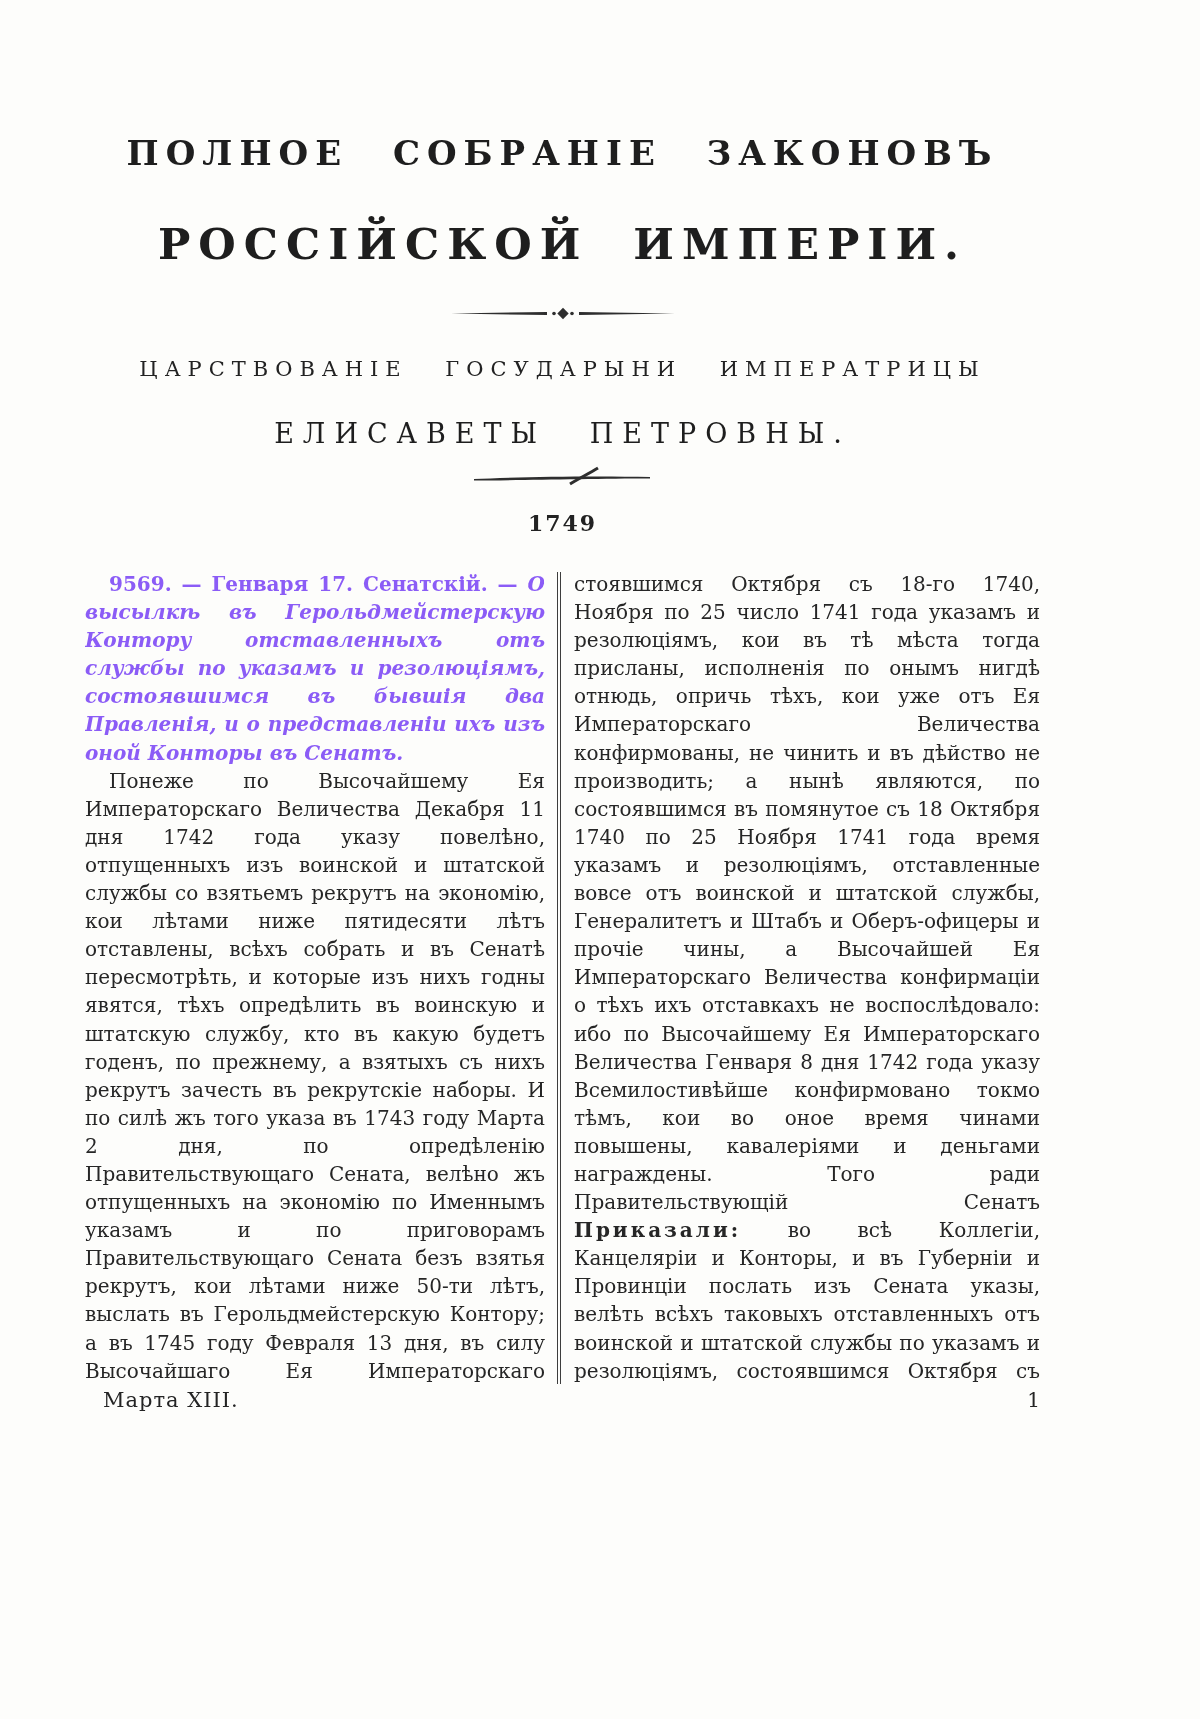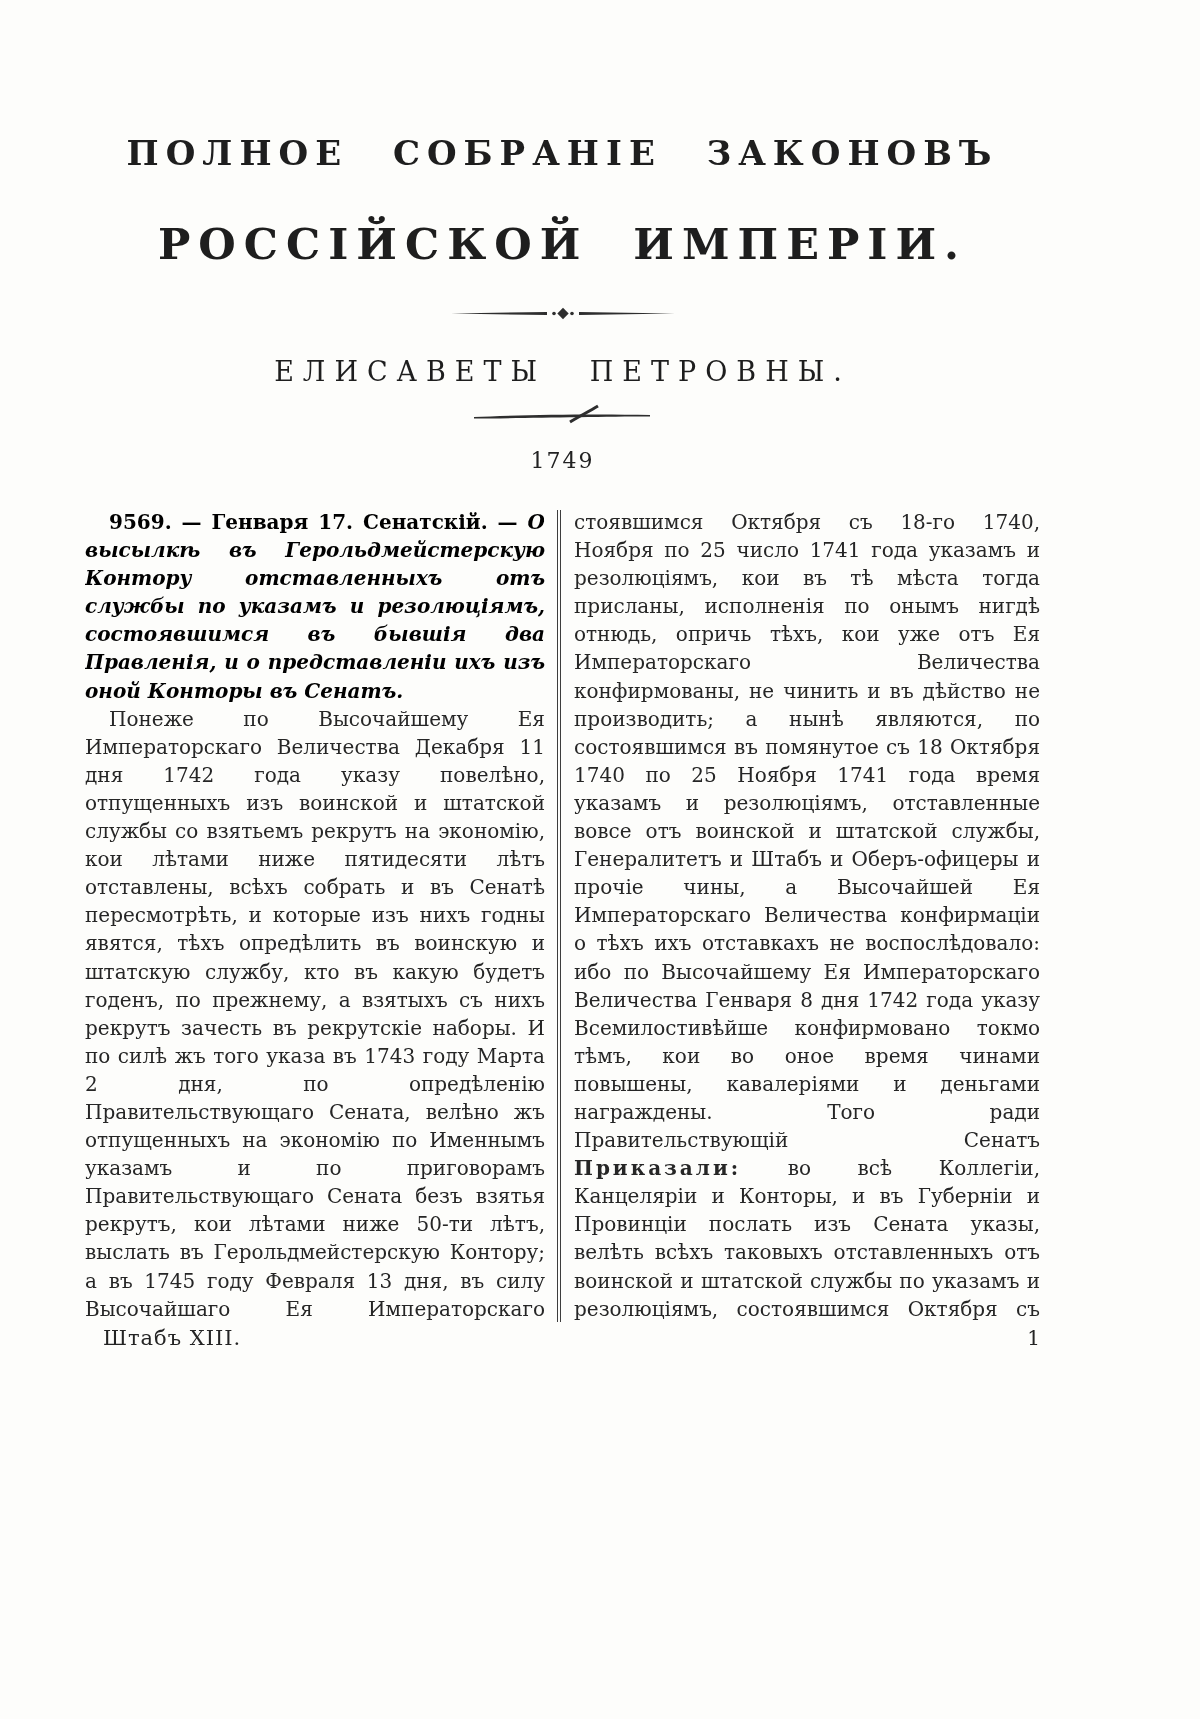--- a/index.html
+++ b/index.html
@@ -59,21 +59,21 @@
     word-spacing: 26px;
     color: #1e1e1e;
     white-space: nowrap;
   }
   .flourish-wrap { margin: 0 0 24px 0; line-height: 0; }
   .year {
     margin: 0 0 34px 0;
     font-size: 22px;
     line-height: 26px;
     letter-spacing: 2px;
-    font-weight: normal;
+    font-weight: bold;
     color: #222;
   }
   .columns {
     display: flex;
     height: 814px;
     overflow: hidden;
     align-items: stretch;
   }
   .col-left { width: 460px; flex: 0 0 460px; }
   .col-right { flex: 1 1 auto; }
@@ -88,21 +88,21 @@
   .body-text, .law-heading {
     margin: 0;
     font-size: 20px;
     line-height: 28.1px;
     text-align: justify;
     color: #262626;
   }
   .law-heading {
     font-weight: bold;
     text-indent: 24px;
-    color: #000000;
+    color: #8b5cf6;
   }
   .law-heading em { font-style: italic; }
   .indent { text-indent: 24px; }
   .spaced { letter-spacing: 3px; font-weight: bold; }
   .footer {
     display: flex;
     justify-content: space-between;
     align-items: baseline;
     padding-left: 18px;
     margin-top: 4px;
@@ -124,20 +124,21 @@
     <div class="rule-wrap">
       <svg width="224" height="14" viewBox="0 0 224 14">
         <polygon points="0,7.5 96,6 96,9" fill="#2e2e2e"></polygon>
         <polygon points="224,7.5 128,6 128,9" fill="#2e2e2e"></polygon>
         <circle cx="103" cy="7.5" r="1.8" fill="#2e2e2e"></circle>
         <rect x="108" y="3.5" width="8" height="8" transform="rotate(45 112 7.5)" fill="#2e2e2e"></rect>
         <circle cx="121" cy="7.5" r="1.8" fill="#2e2e2e"></circle>
       </svg>
     </div>
 
+    <div class="reign1">ЦАРСТВОВАНІЕ ГОСУДАРЫНИ ИМПЕРАТРИЦЫ</div>
     <div class="reign2">ЕЛИСАВЕТЫ ПЕТРОВНЫ.</div>
 
     <div class="flourish-wrap">
       <svg width="178" height="20" viewBox="0 0 178 20">
         <path d="M0,13 C40,11 120,9.5 176,11 L176,12.5 C120,12.5 40,14.5 0,14.5 Z" fill="#2e2e2e"></path>
         <path d="M124,2 C114,8 104,13 96,18" stroke="#2e2e2e" stroke-width="3" fill="none"></path>
       </svg>
     </div>
 
     <div class="year">1749</div>
@@ -152,17 +153,17 @@
 
     <div class="col-rule"></div>
 
     <section class="col-right">
       <p class="body-text"><span>стоявшимся Октября съ 18-го 1740, Ноября по 25 число 1741 года указамъ и резолюціямъ, кои въ тѣ мѣста тогда присланы, исполненія по онымъ нигдѣ отнюдь, опричь тѣхъ, кои уже отъ Ея Императорскаго Величества конфирмованы, не чинить и въ дѣйство не производить; а нынѣ являются, по состоявшимся въ помянутое съ 18 Октября 1740 по 25 Ноября 1741 года время указамъ и резолюціямъ, отставленные вовсе отъ воинской и штатской службы, Генералитетъ и Штабъ и Оберъ-офицеры и прочіе чины, а Высочайшей Ея Императорскаго Величества конфирмаціи о тѣхъ ихъ отставкахъ не воспослѣдовало: ибо по Высочайшему Ея Императорскаго Величества Генваря 8 дня 1742 года указу Всемилостивѣйше конфирмовано токмо тѣмъ, кои во оное время чинами повышены, кавалеріями и деньгами награждены. Того ради Правительствующій Сенатъ </span><span class="spaced">Приказали:</span><span> во всѣ Коллегіи, Канцеляріи и Конторы, и въ Губерніи и Провинціи послать изъ Сената указы, велѣть всѣхъ таковыхъ отставленныхъ отъ воинской и штатской службы по указамъ и резолюціямъ, состоявшимся Октября съ 18-го 1740, Ноября по 25 числъ 1741 года, выслать въ Герольдмейстерскую Контору немедленно, а той Герольдмейстерской Конторѣ представить ихъ на смотръ Правительствующему Сенату.</span></p>
     </section>
 
   </div>
 
   <div class="footer">
-    <span class="vol">Штабъ XIII.</span>
+    <span class="vol">Марта XIII.</span>
     <span class="pg">1</span>
   </div>
 
 </div>
 
 </body></html>

